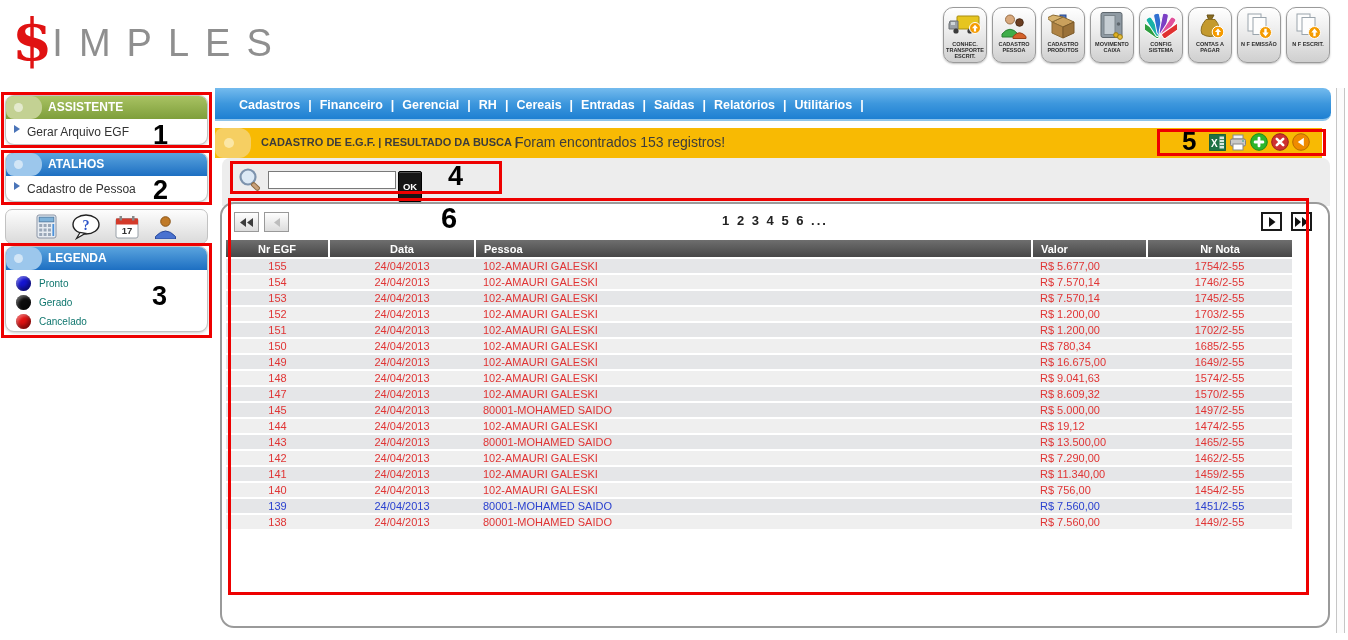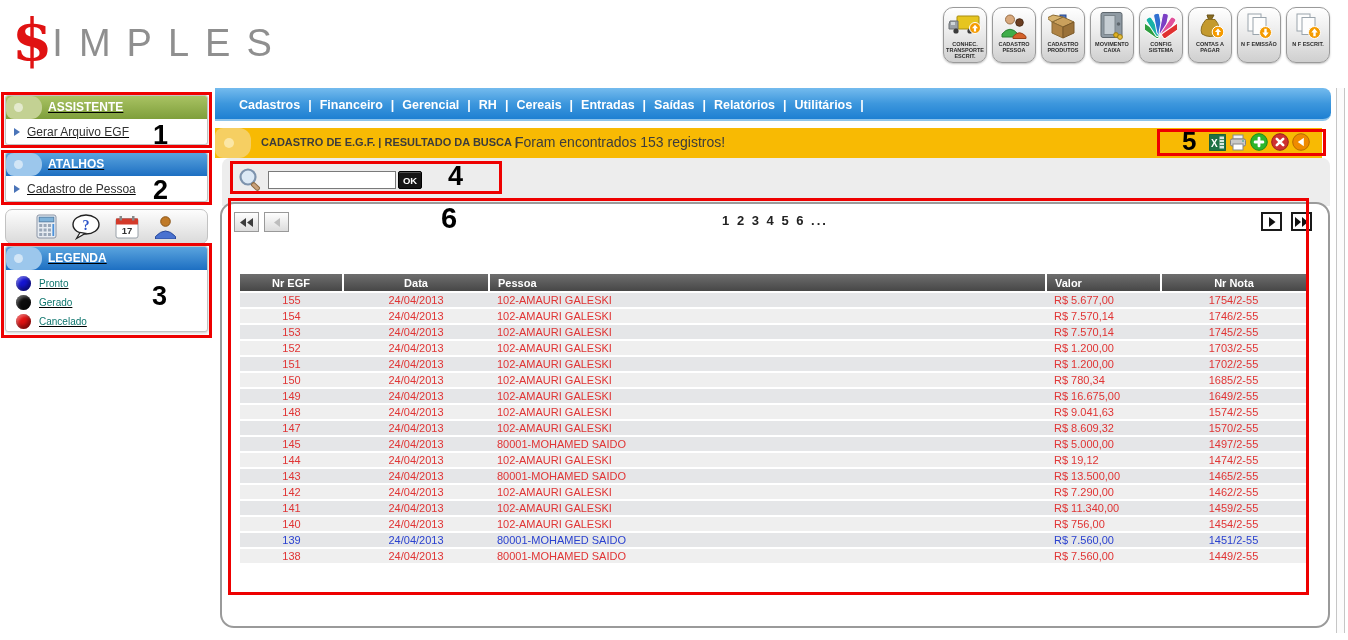--- a/index.html
+++ b/index.html
@@ -34,62 +34,62 @@
   .bar-tab .dot { position:absolute; left:9px; top:10px; width:10px; height:10px; border-radius:50%; background:#fbe7a6; }
   .sb-title { position:absolute; left:46px; top:8px; font-size:11px; font-weight:bold; color:#3c3c3c; }
   .sb-msg { position:absolute; left:300px; top:6px; font-size:14px; color:#3c3c3c; }
   #status-icons { position:absolute; right:12px; top:5px; display:flex; gap:3px; align-items:center; }
   #status-icons span { cursor:pointer; display:flex; }
 
   
   #search-strip { position:absolute; left:222px; top:158px; width:1108px; height:48px; background:#ededed; border-radius:8px 8px 0 0; }
   #search-ico { position:absolute; left:14px; top:8px; }
   #search-input { position:absolute; left:46px; top:13px; width:128px; height:18px; border:1px solid #7a7a7a; font-size:11px; padding:0 3px; background:#fff; }
-  #search-ok { position:absolute; left:176px; top:13px; width:24px; height:18px; background:#161616; color:#fff;
+  #search-ok { position:absolute; left:176px; top:13px; width:24px; height:31px; background:#161616; color:#fff;
                font-size:9.5px; font-weight:bold; border:1px solid #000; border-radius:2px; cursor:pointer;
                box-shadow:inset 0 1px 0 #555; }
 
   
   #panel { position:absolute; left:220px; top:202px; width:1110px; height:426px; background:#fff;
            border:2px solid #9a9a9a; border-radius:14px; }
   .pg-btn { position:absolute; top:8px; width:25px; height:20px; border:1px solid #999;
             background:linear-gradient(#fefefe,#dcdcdc); display:flex; align-items:center; justify-content:center; cursor:pointer; }
   #pg-first { left:12px; }
   #pg-prev { left:42px; }
   .pg-btn2 { position:absolute; top:8px; width:21px; height:19px; border:2px solid #1a1a1a; background:#fff;
              display:flex; align-items:center; justify-content:center; cursor:pointer; }
   #pg-next { right:46px; }
   #pg-last { right:16px; }
   #pages { position:absolute; top:9px; left:0; right:0; text-align:center; font-size:13px; font-weight:bold;
            color:#222; letter-spacing:2px; cursor:pointer; }
 
   
-  #grid { position:absolute; left:18px; top:36px; width:1066px; border-collapse:collapse; table-layout:fixed;margin-top:34px; }
+  #grid { position:absolute; left:4px; top:36px; width:1066px; border-collapse:collapse; table-layout:fixed; }
   #grid col.c1{width:103px;} #grid col.c2{width:146px;} #grid col.c3{width:557px;} #grid col.c4{width:115px;} #grid col.c5{width:145px;}
   #grid th { background:linear-gradient(#6e6e6e,#474747); color:#fff; font-size:11px; font-weight:bold;
              height:18px; padding:0 8px; border-right:2px solid #fff; border-bottom:2px solid #fff; }
   #grid th:last-child { border-right:none; }
   #grid td { font-size:11px; height:16px; padding:0 8px; border-bottom:2px solid #fff; white-space:nowrap; overflow:hidden; }
   tr.odd td { background:#e5e6e8; }
   tr.even td { background:#efefef; }
   tr.row { cursor:pointer; }
   .a-c { text-align:center; } .a-l { text-align:left; } .a-r { text-align:left; }
   tr.st-cancelado td { color:var(--c-cancelado,#e03434); }
   tr.st-pronto td { color:var(--c-pronto,#2a41cf); }
 
   
   .side-box { position:absolute; left:5px; width:203px; background:#fff; border:1px solid #c2c2c2;
-              border-radius:3px; box-shadow:0 1px 3px rgba(0,0,0,.2); overflow:hidden;text-decoration:underline; }
+              border-radius:9px; box-shadow:0 1px 3px rgba(0,0,0,.2); overflow:hidden; }
   .side-hdr { position:relative; height:23px; color:#fff; font-size:12px; font-weight:bold; line-height:23px; padding-left:42px; }
   .hdr-green { background:linear-gradient(180deg,#a9c263 0%,#7e9f3b 100%); }
   .hdr-blue { background:linear-gradient(180deg,#5aa4de 0%,#1d6fc2 100%); }
   .hdr-tab { position:absolute; left:0; top:0; width:36px; height:23px; border-radius:8px 11px 11px 8px; }
   .tab-green { background:#c3d193; } .tab-blue { background:#9cc7ec; }
   .hdr-tab .dot { position:absolute; left:8px; top:7px; width:9px; height:9px; border-radius:50%; background:rgba(255,255,255,.55); }
-  .side-item { display:flex; align-items:center; gap:7px; padding:6px 0 5px 8px; font-size:12px; color:#333; cursor:pointer; }
+  .side-item { display:flex; gap:7px; padding:6px 0 5px 8px; font-size:12px; color:#333; cursor:pointer; }
   .tri { width:0; height:0; border-left:6px solid #4a74b8; border-top:4px solid transparent; border-bottom:4px solid transparent; }
   #sb-assistente { top:95px; } #sb-atalhos { top:152px; } #sb-legenda { top:246px; }
   #sb-tools { position:absolute; left:5px; top:209px; width:203px; height:35px; border:1px solid #c2c2c2; border-radius:7px;
               background:linear-gradient(#fdfdfd,#dadada); display:flex; align-items:center; justify-content:center; gap:14px; }
   #sb-tools span { display:flex; cursor:pointer; }
   .lg-row { display:flex; align-items:center; gap:8px; padding:2px 10px; height:19px; }
   .lg-dot { width:15px; height:15px; border-radius:50%; box-shadow:inset -2px -3px 4px rgba(0,0,0,.45), inset 2px 2px 3px rgba(255,255,255,.35); }
   .lg-lbl { font-size:10px; color:#0f766e; }
 
   

